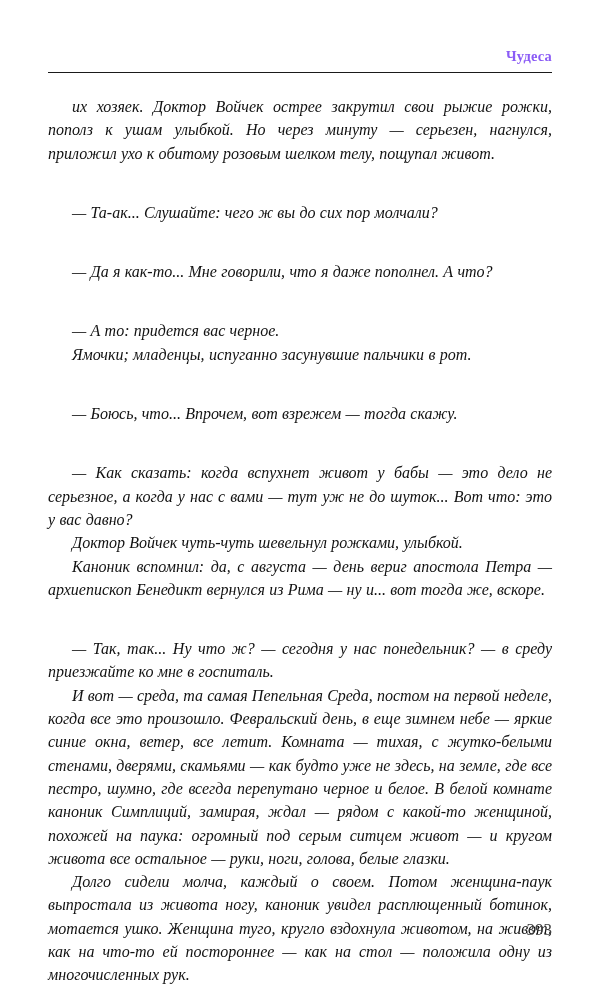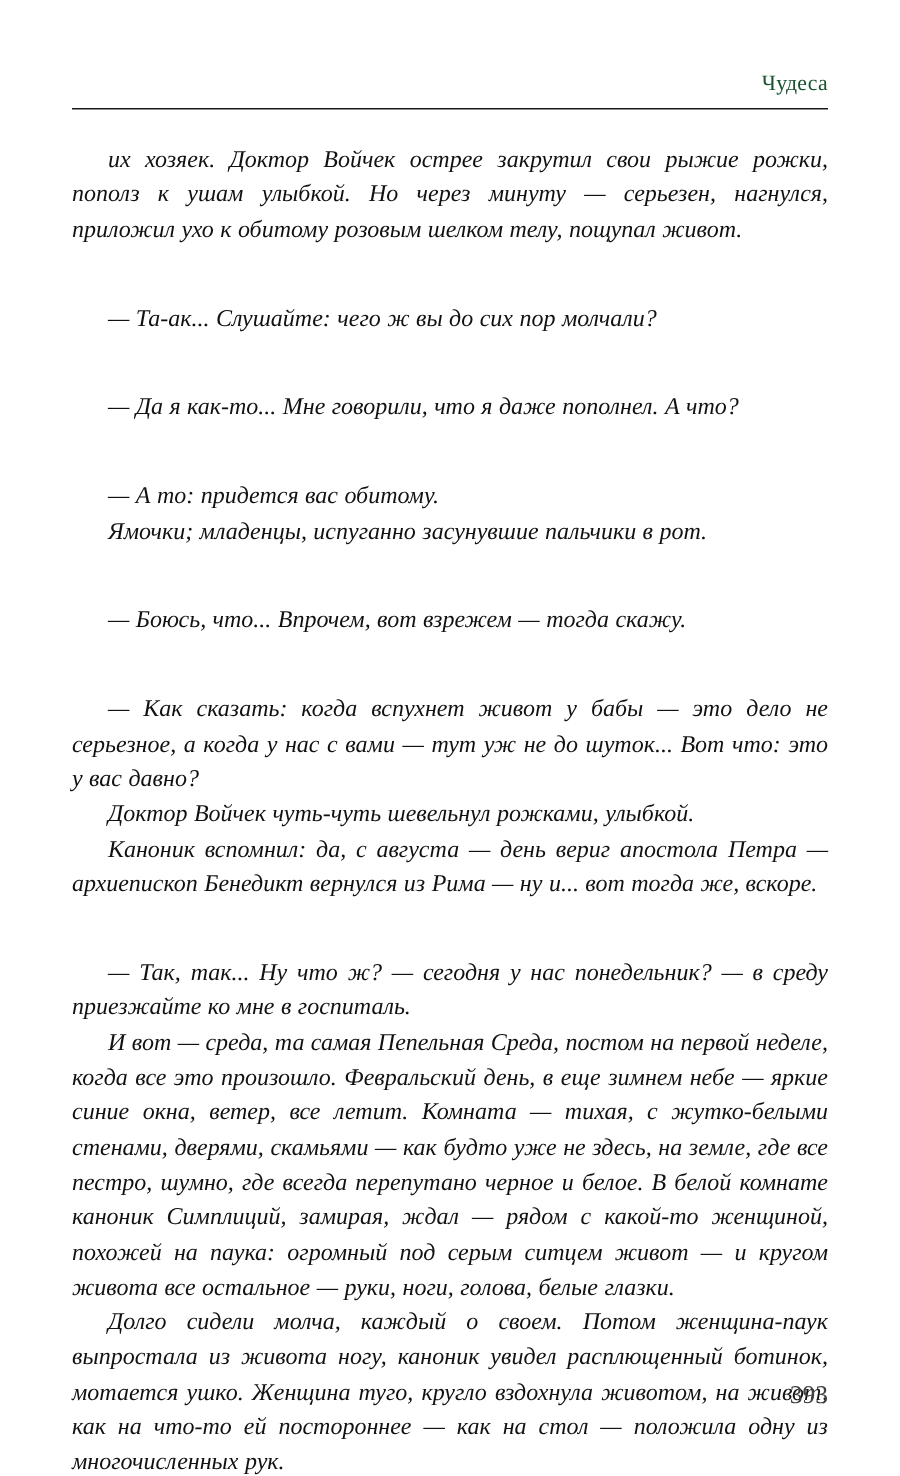--- a/index.html
+++ b/index.html
@@ -26,24 +26,24 @@
     top: 48px;
     left: 48px;
     right: 48px;
     height: 26px;
   }
   .header-title {
     position: absolute;
     right: 0;
     top: 0;
     font-family: "Liberation Serif", serif;
-    font-weight: normal;
+    font-weight: bold;
     font-size: 14.5px;
     letter-spacing: 0.2px;
-    color: #14532d;
+    color: #8b5cf6;
   }
   .header-rule {
     position: absolute;
     left: 0;
     right: 0;
     top: 24px;
     border-top: 1.6px solid #1a1a1a;
   }
   .content {
     position: absolute;
@@ -87,21 +87,21 @@
 
   <div class="header">
     <div class="header-title">Чудеса</div>
     <div class="header-rule"></div>
   </div>
 
   <div class="content">
     <p class="para indent">их хозяек. Доктор Войчек острее закрутил свои рыжие рожки, пополз к ушам улыбкой. Но через минуту — серьезен, нагнулся, приложил ухо к обитому розовым шелком телу, пощупал живот.</p>
     <p class="para dash">— Та-ак... Слушайте: чего ж вы до сих пор молчали?</p>
     <p class="para dash">— Да я как-то... Мне говорили, что я даже пополнел. А что?</p>
-    <p class="para dash">— А то: придется вас обитому.</p>
+    <p class="para dash">— А то: придется вас черное.</p>
     <p class="para indent">Ямочки; младенцы, испуганно засунувшие пальчики в рот.</p>
     <p class="para dash">— Боюсь, что... Впрочем, вот взрежем — тогда скажу.</p>
     <p class="para dash">— Как сказать: когда вспухнет живот у бабы — это дело не серьезное, а когда у нас с вами — тут уж не до шуток... Вот что: это у вас давно?</p>
     <p class="para indent">Доктор Войчек чуть-чуть шевельнул рожками, улыбкой.</p>
     <p class="para indent">Каноник вспомнил: да, с августа — день вериг апостола Петра — архиепископ Бенедикт вернулся из Рима — ну и... вот тогда же, вскоре.</p>
     <p class="para dash">— Так, так... Ну что ж? — сегодня у нас понедельник? — в среду приезжайте ко мне в госпиталь.</p>
     <p class="para indent">И вот — среда, та самая Пепельная Среда, постом на первой неделе, когда все это произошло. Февральский день, в еще зимнем небе — яркие синие окна, ветер, все летит. Комната — тихая, с жутко-белыми стенами, дверями, скамьями — как будто уже не здесь, на земле, где все пестро, шумно, где всегда перепутано черное и белое. В белой комнате каноник Симплиций, замирая, ждал — рядом с какой-то женщиной, похожей на паука: огромный под серым ситцем живот — и кругом живота все остальное — руки, ноги, голова, белые глазки.</p>
     <p class="para indent">Долго сидели молча, каждый о своем. Потом женщина-паук выпростала из живота ногу, каноник увидел расплющенный ботинок, мотается ушко. Женщина туго, кругло вздохнула животом, на живот, как на что-то ей постороннее — как на стол — положила одну из многочисленных рук.</p>
     <p class="para dash">— Вот, рожаю третий раз — и молчали раз режут... Ма-</p>
   </div>

